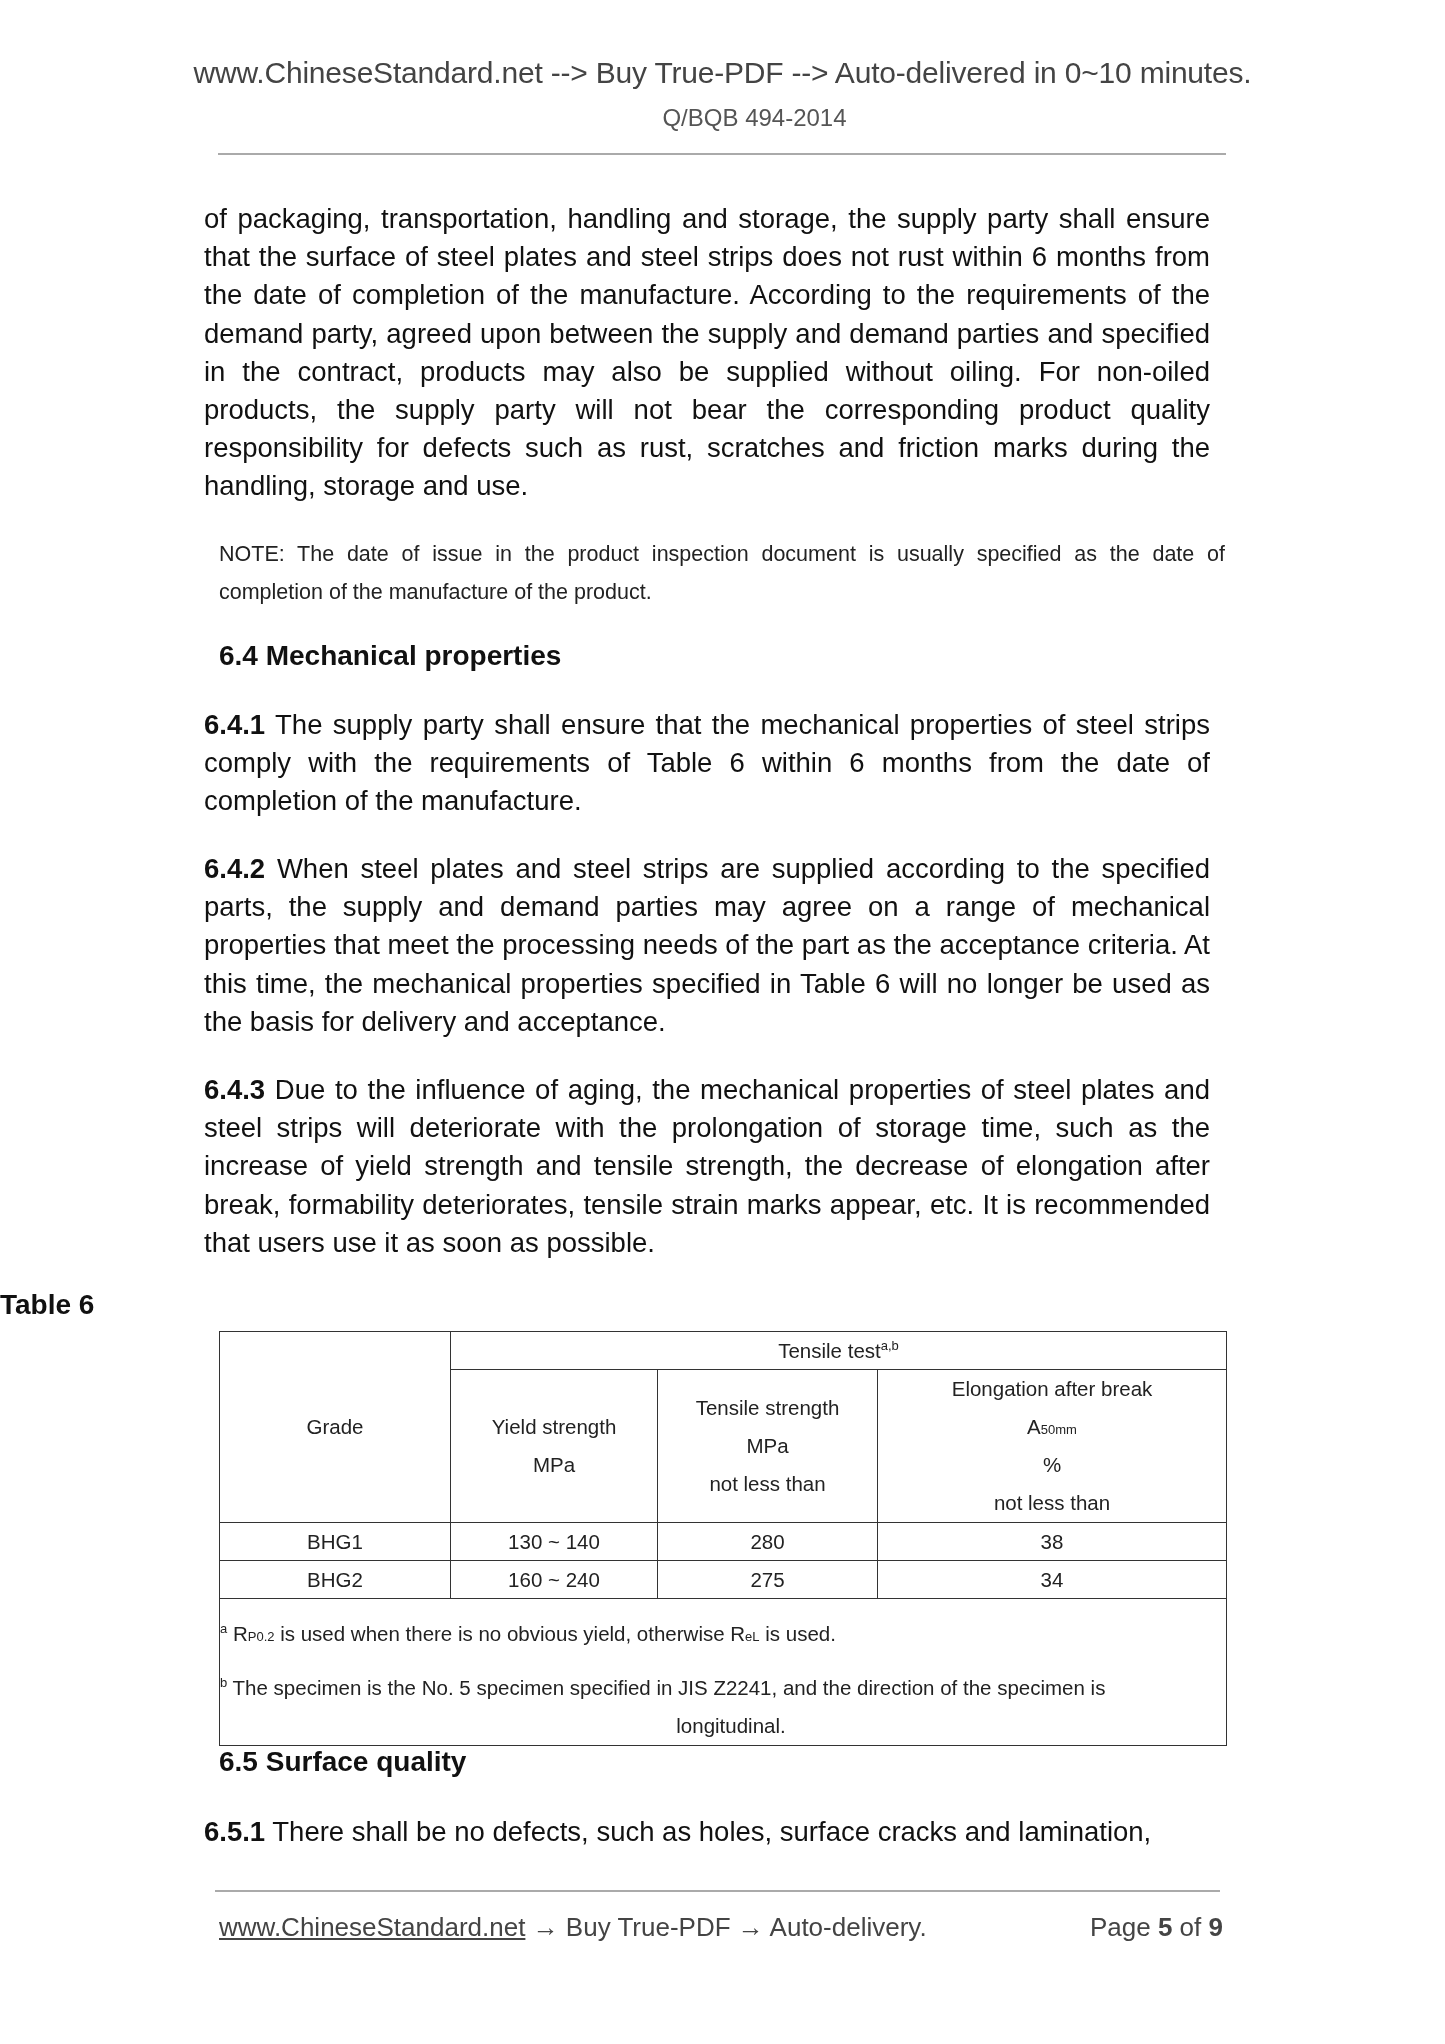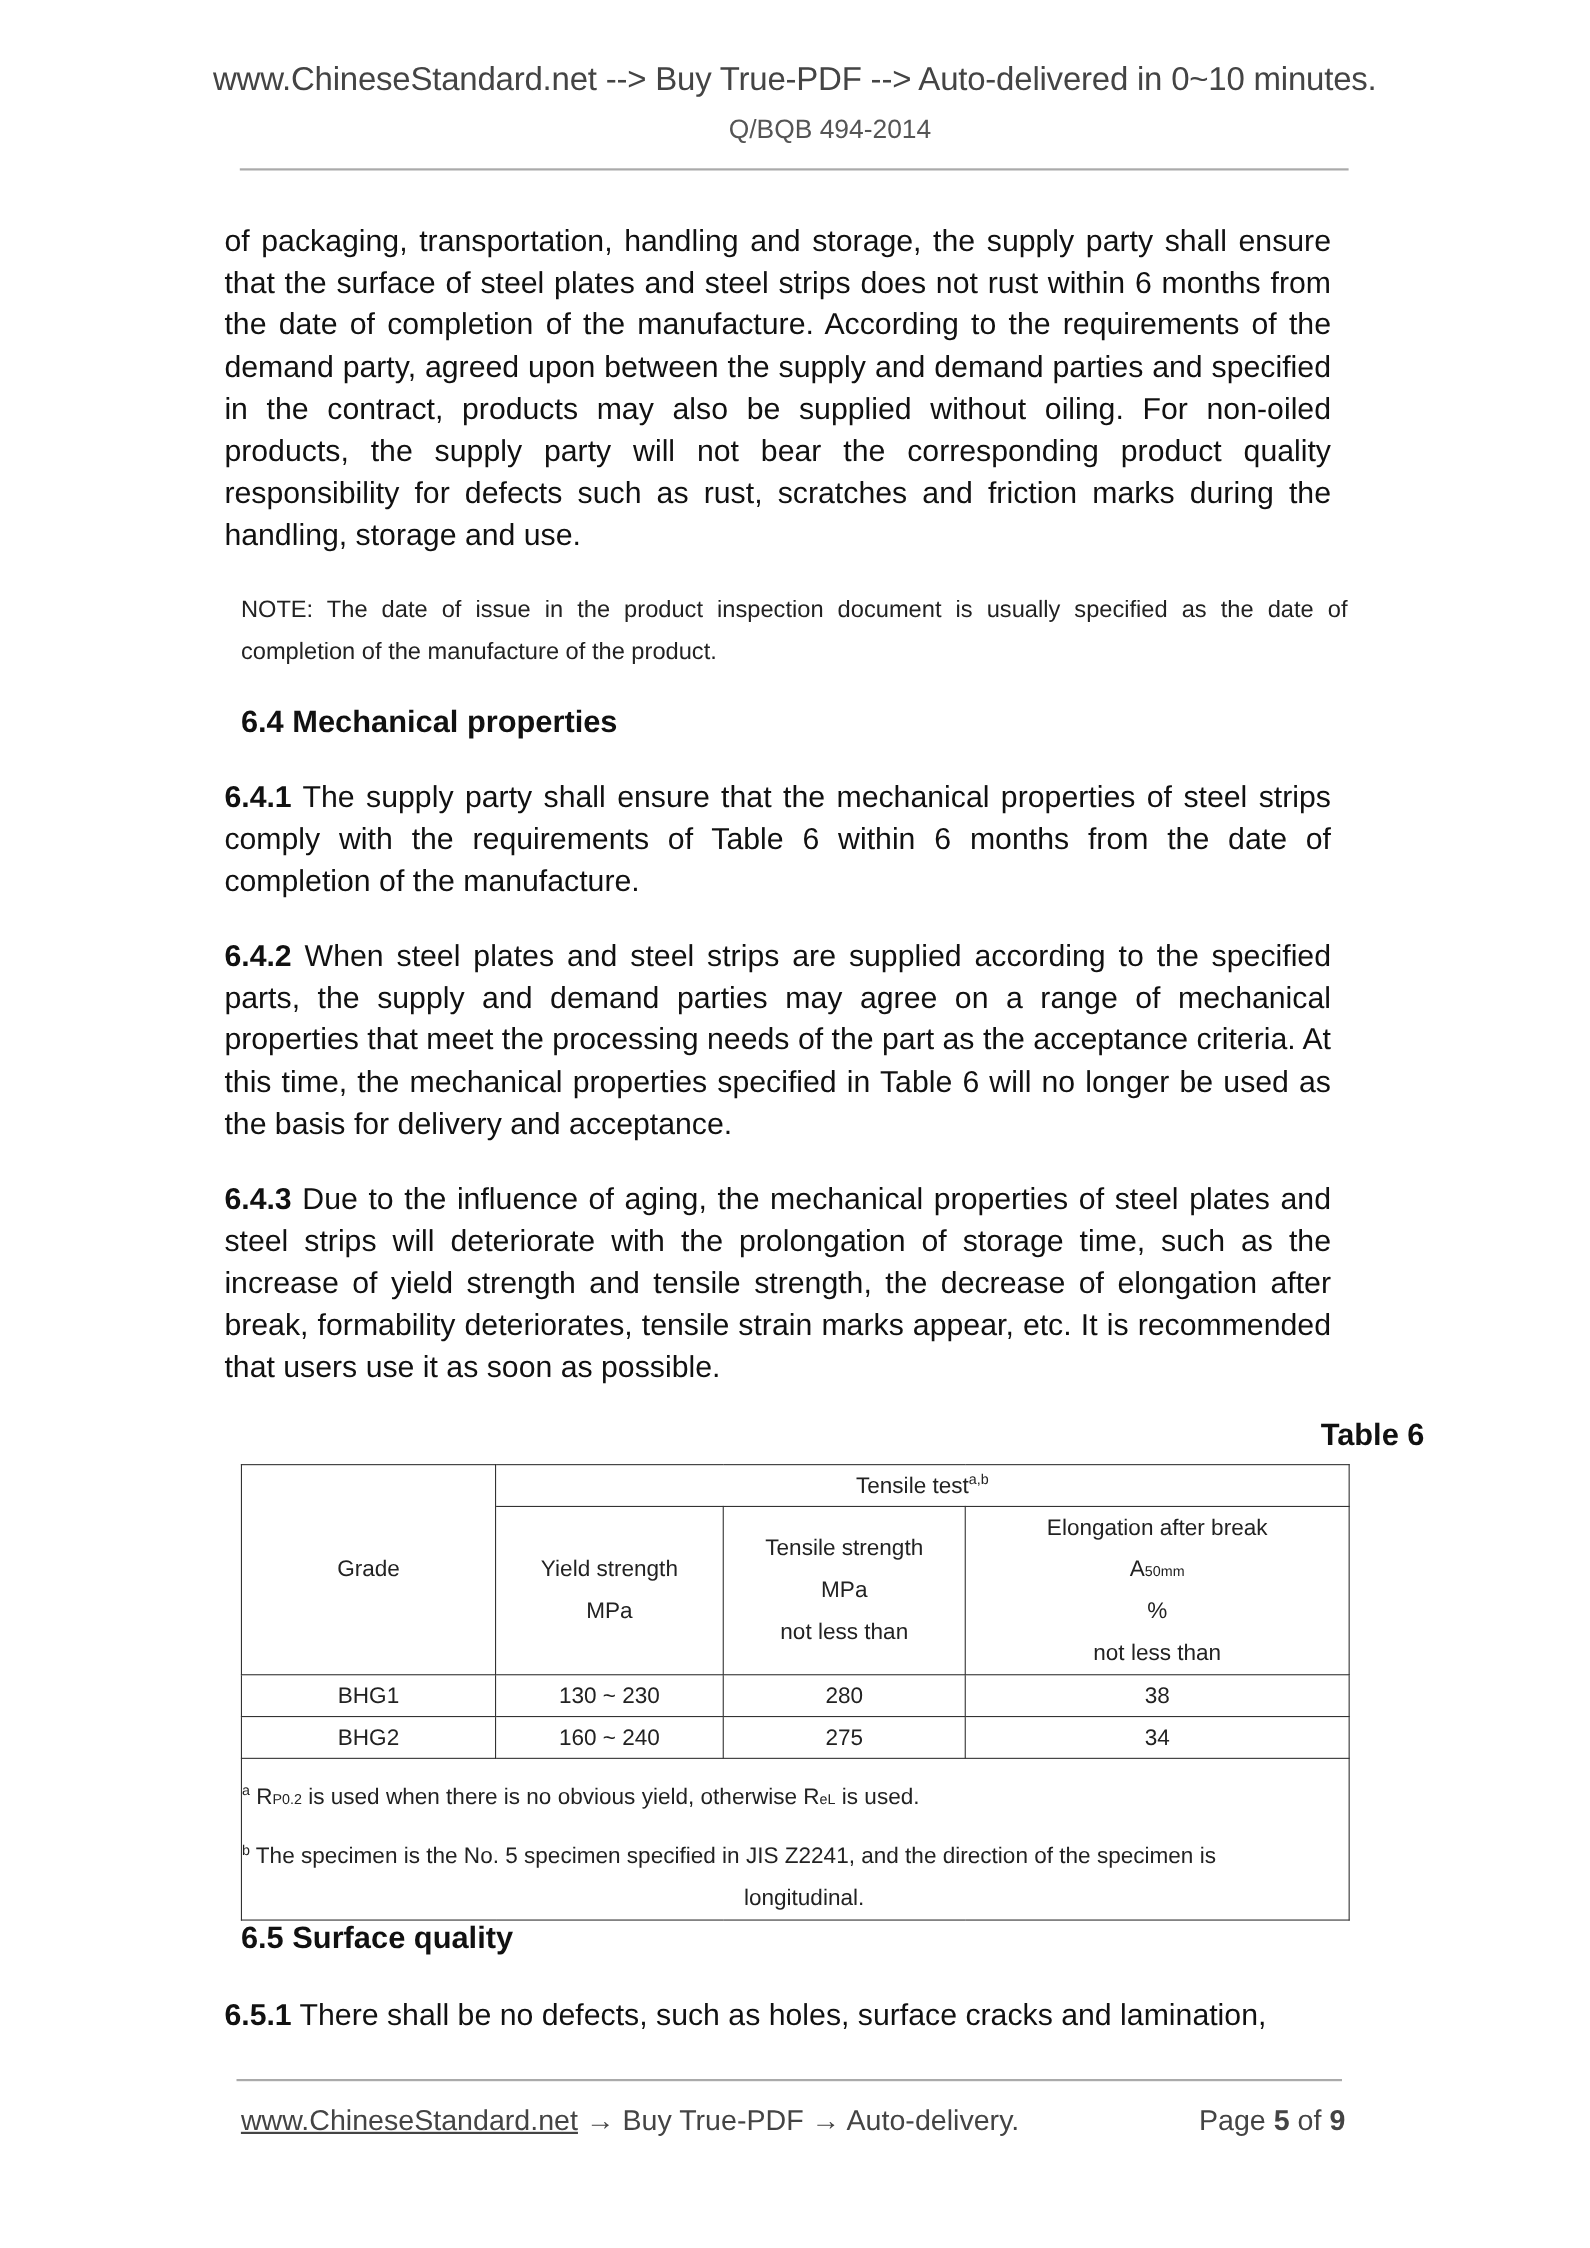--- a/index.html
+++ b/index.html
@@ -9,21 +9,21 @@
              font-size: 30px; color: #444; letter-spacing: -0.2px; }
   .hdr-code { position: absolute; top: 104px; left: 0; width: 1445px; text-align: center;
               font-size: 24px; color: #555; padding-left: 32px; }
   .hdr-rule { position: absolute; top: 153px; left: 218px; width: 1008px; height: 2px; background: #aaa; }
   .p { position: absolute; left: 204px; width: 1006px; font-size: 27.5px; line-height: 38.2px;
        text-align: justify; color: #111; margin: 0; }
   .p b { font-weight: bold; }
   .note { position: absolute; left: 219px; width: 1006px; font-size: 21.5px; line-height: 38px;
           color: #222; margin: 0; text-align: justify; }
   .h2 { position: absolute; left: 219px; font-size: 28px; font-weight: bold; margin: 0; color: #111; }
-  .tbl-title { position: absolute; top: 1289px; left: 0; width: 1295px; text-align: right;
+  .tbl-title { position: absolute; top: 1289px; left: 0; width: 1295px; text-align: left;
                font-size: 28px; font-weight: bold; color: #111; }
   table.t6 { position: absolute; top: 1331px; left: 219px; width: 1007px; border-collapse: collapse;
              font-size: 20.5px; color: #222; table-layout: fixed; }
   table.t6 td { border: 1.5px solid #333; text-align: center; vertical-align: middle; padding: 0; }
   .r1 td { height: 37px; }
   .r2 td { height: 150px; line-height: 38px; }
   .rd td { height: 37px; }
   .fn td { text-align: left; height: 112px; vertical-align: top; padding: 6px 8px 0 2px;
            line-height: 38px; font-size: 20.5px; }
   .fn .line { display: block; text-align: justify; margin-top: 16px; }
@@ -82,21 +82,21 @@
     </td>
     <td>
       <div>Elongation after break</div>
       <div><span>A</span><sub>50mm</sub></div>
       <div>%</div>
       <div>not less than</div>
     </td>
   </tr>
   <tr class="rd">
     <td>BHG1</td>
-    <td>130 ~ 230</td>
+    <td>130 ~ 140</td>
     <td>280</td>
     <td>38</td>
   </tr>
   <tr class="rd">
     <td>BHG2</td>
     <td>160 ~ 240</td>
     <td>275</td>
     <td>34</td>
   </tr>
   <tr class="fn">

